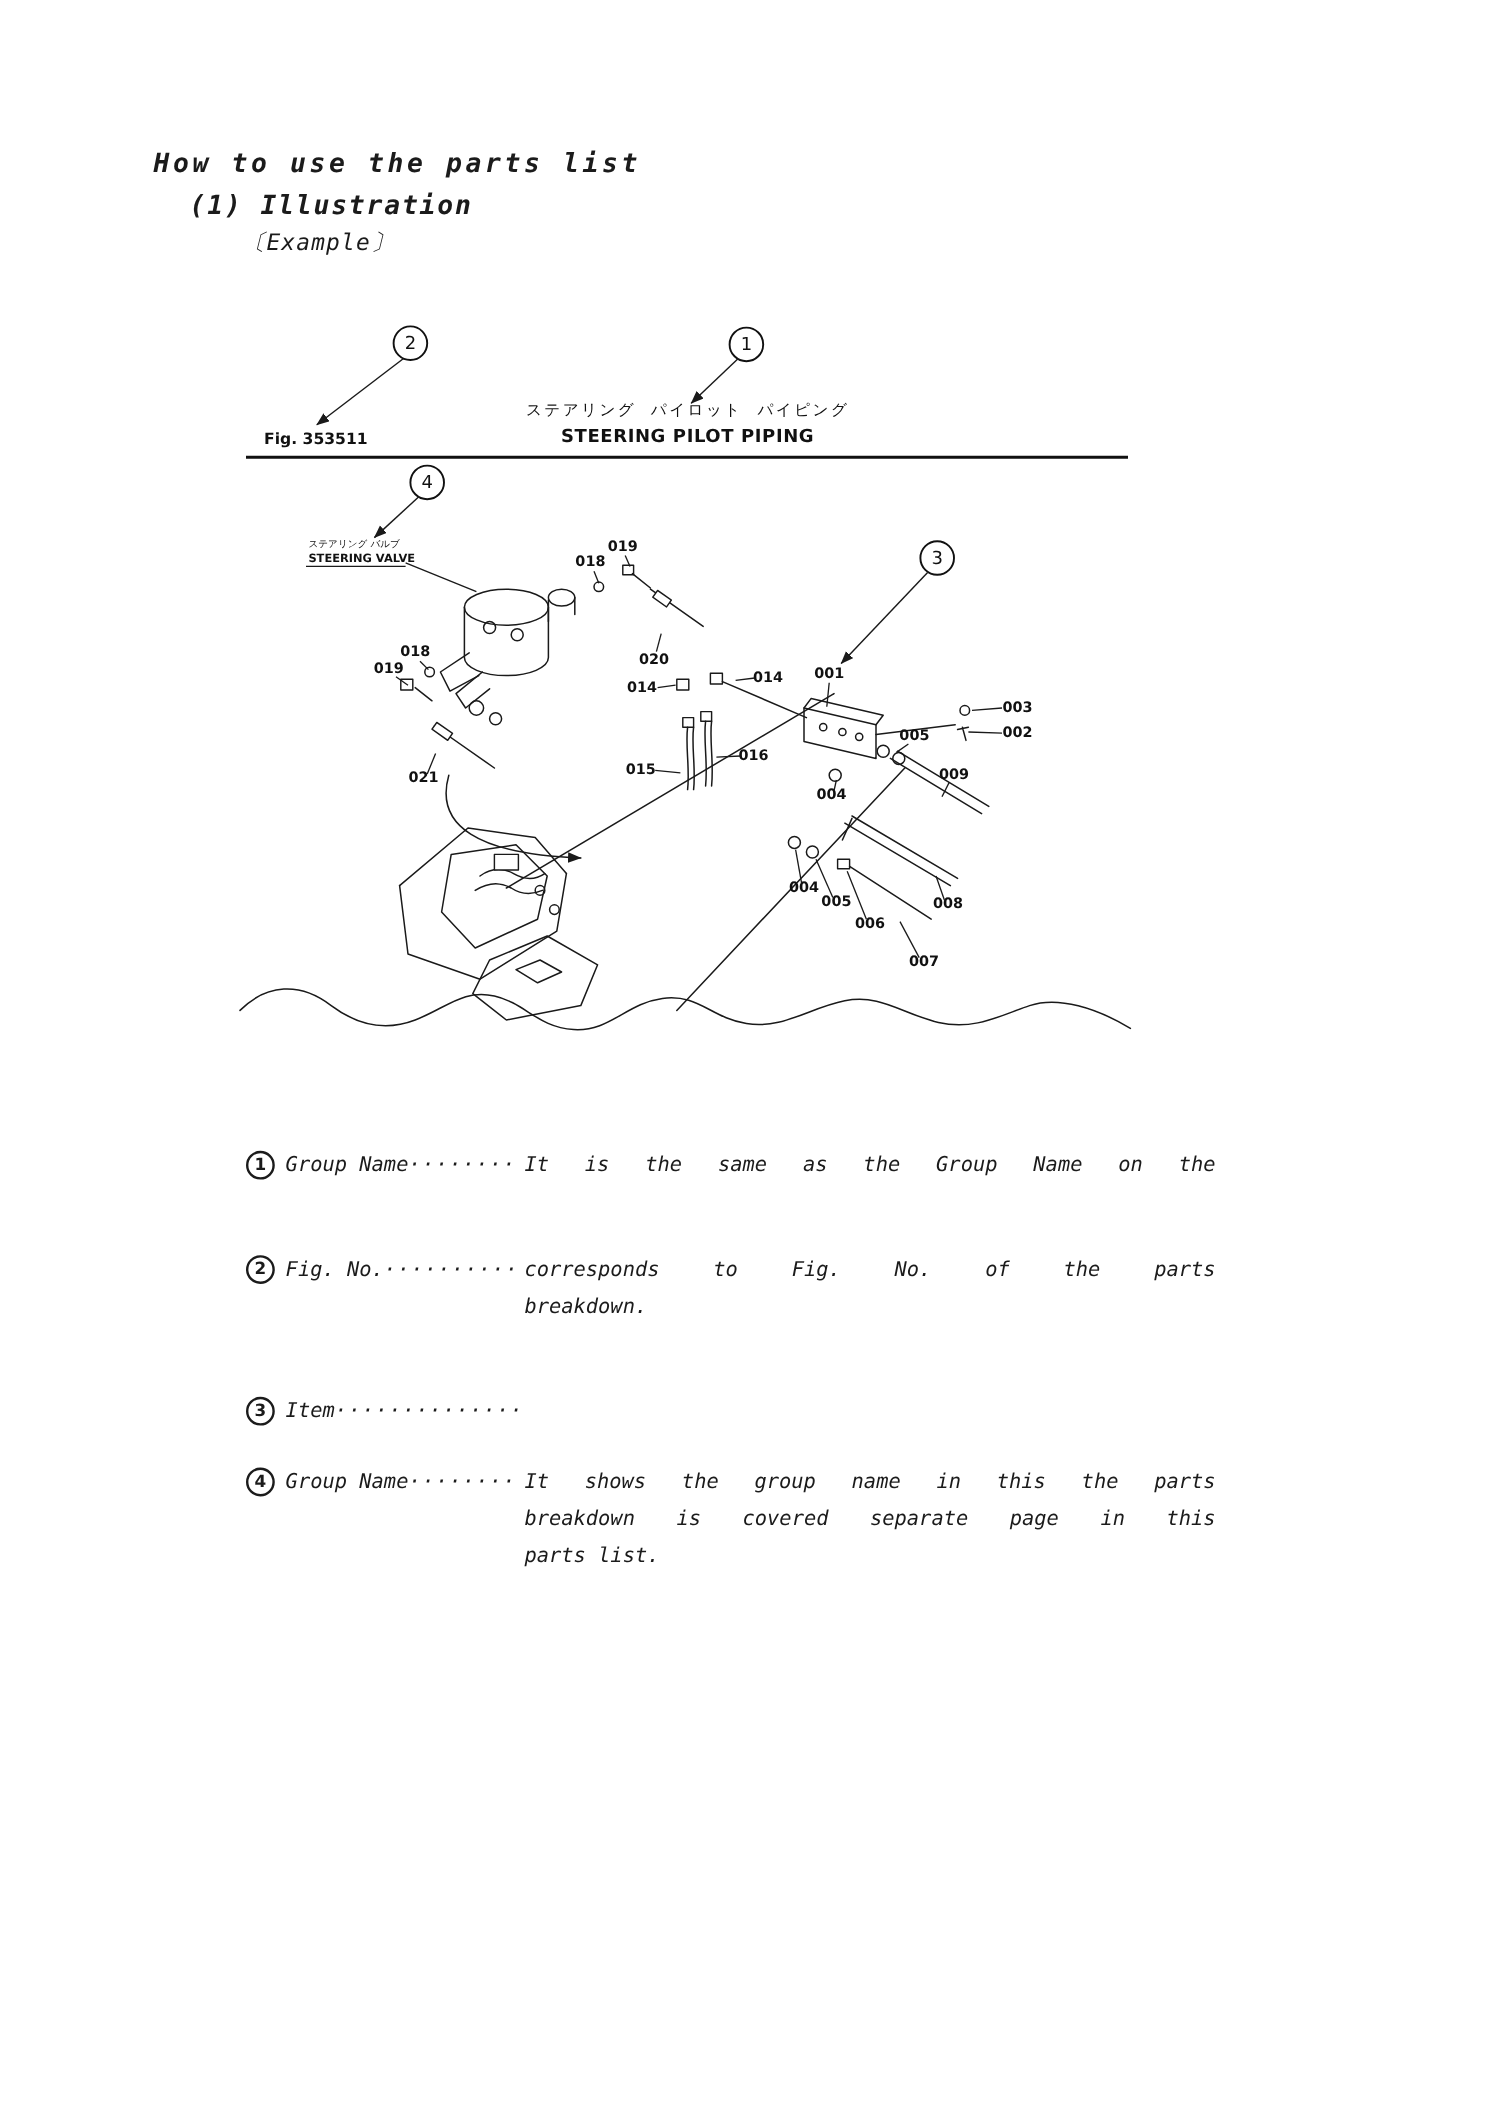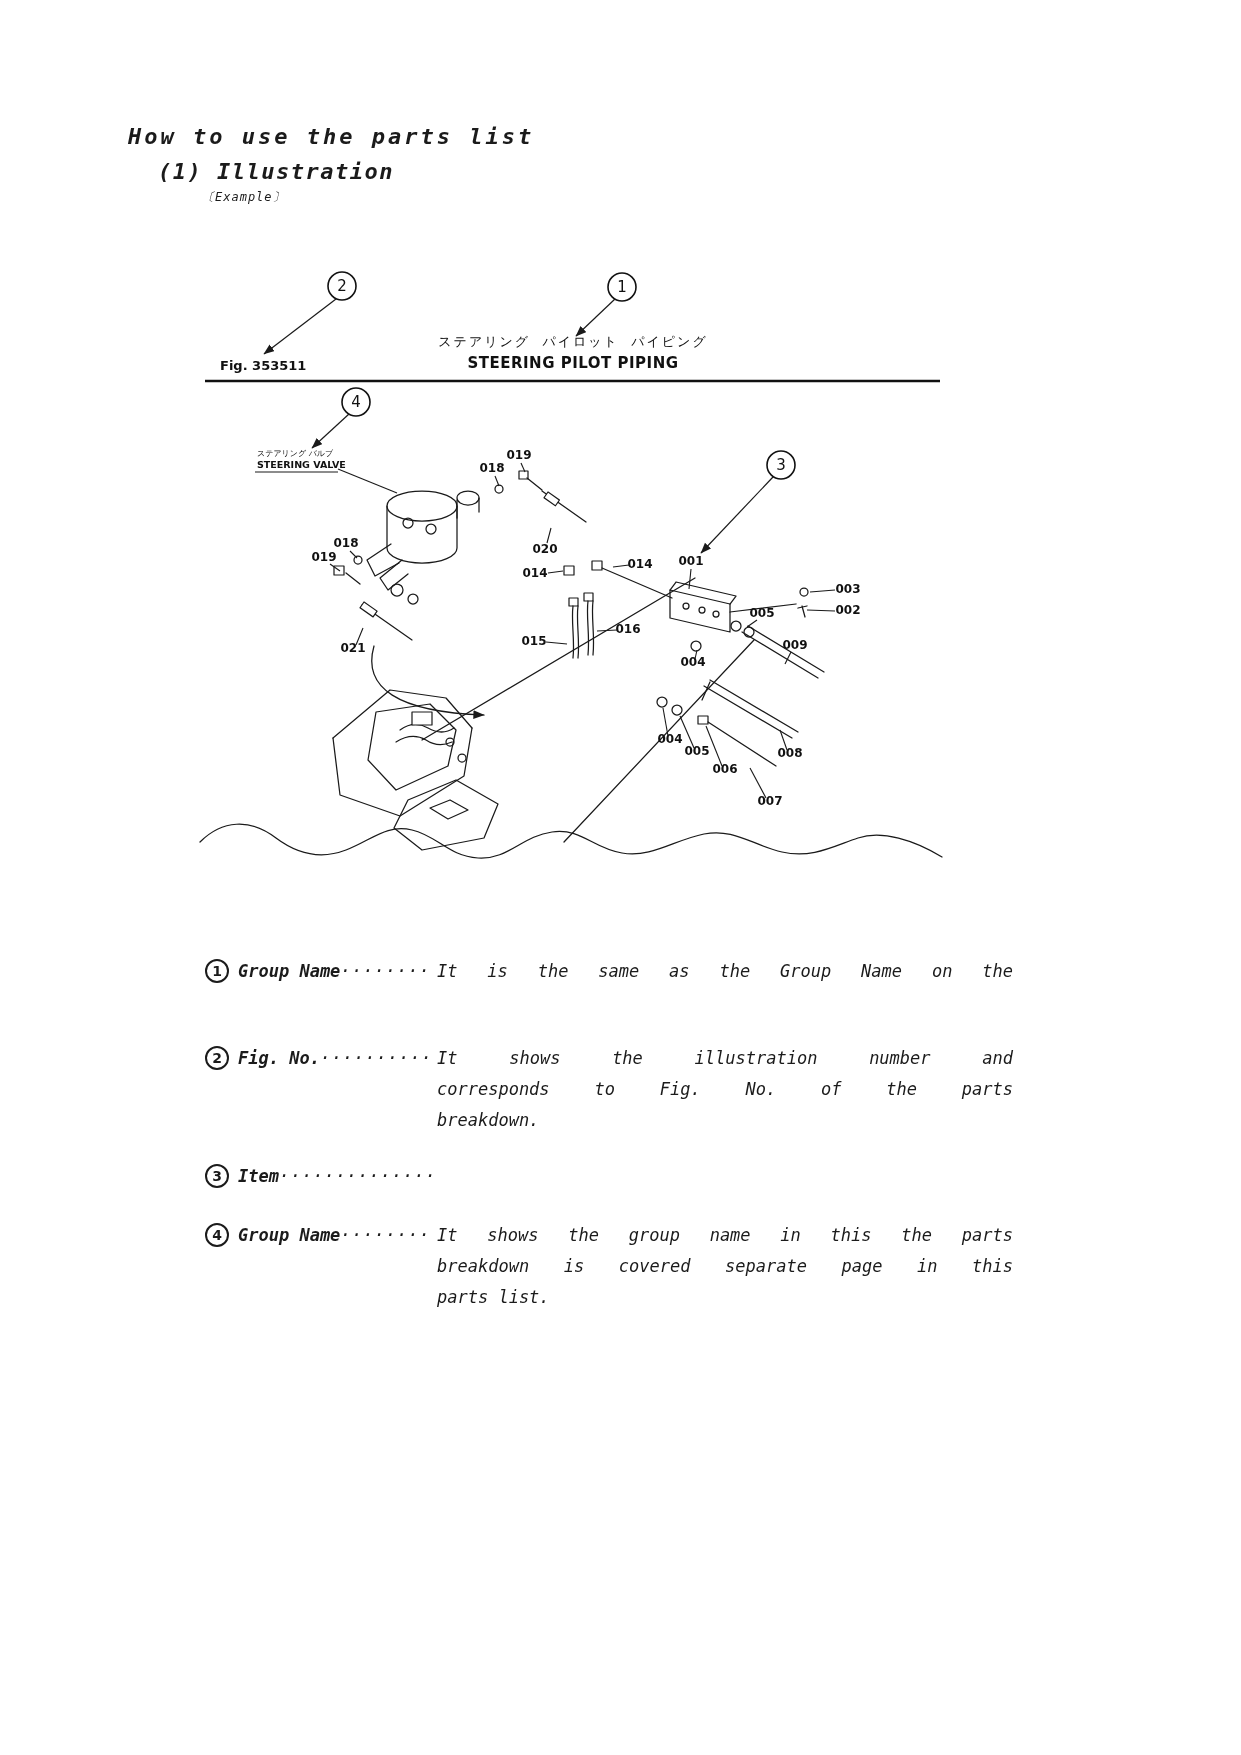--- a/index.html
+++ b/index.html
@@ -15,21 +15,21 @@
   .doc-title {
     position:absolute; left:128px; top:124px;
     font-size:22px; font-weight:bold; font-style:italic; letter-spacing:3px;
   }
   .doc-subtitle {
     position:absolute; left:158px; top:159px;
     font-size:22px; font-weight:bold; font-style:italic; letter-spacing:1.5px;
   }
   .doc-example {
     position:absolute; left:202px; top:189px;
-    font-size:12px; font-style:italic; letter-spacing:1px;
+    font-size:19px; font-style:italic; letter-spacing:1px;
   }
   svg.diagram { position:absolute; left:150px; top:260px; }
 
   
   .cot   { font:15px "DejaVu Sans", sans-serif; fill:#111; text-anchor:middle; }
   .figno { font:bold 13px "DejaVu Sans", sans-serif; fill:#111; }
   .jtitle{ font:13px "DejaVu Sans", sans-serif; fill:#111; text-anchor:middle; letter-spacing:2px; white-space:pre; }
   .etitle{ font:bold 15px "DejaVu Sans", sans-serif; fill:#111; text-anchor:middle; letter-spacing:0.5px; }
   .vja   { font:8px "DejaVu Sans", sans-serif; fill:#111; }
   .ven   { font:bold 9.5px "DejaVu Sans", sans-serif; fill:#111; }
@@ -46,21 +46,21 @@
             font-size:17px; font-style:italic; }
   .legend-item { position:absolute; left:0; display:flex; align-items:flex-start; width:830px; }
   .lmarker {
     flex:0 0 auto; width:24px; height:24px; margin:3px 9px 0 0;
     border:2px solid #1b1b1b; border-radius:50%;
     font-size:14px; font-weight:bold; font-style:normal;
     text-align:center; line-height:21px;
     font-family:"DejaVu Sans", sans-serif;
   }
   .termwrap { flex:0 0 199px; width:199px; overflow:hidden; white-space:nowrap; line-height:31px; }
-  .lterm { font-weight:bold; }
+  .lterm { font-weight:normal; }
   .ldots { letter-spacing:1px; }
   .ldesc { flex:0 0 576px; width:576px; line-height:31px; }
   .lline { width:100%; }
   .lline.spread { text-align:justify; text-align-last:justify; }
 </style>
 </head>
 <body>
 
 <div class="page">
 
@@ -232,21 +232,20 @@
       <span class="termwrap"><span class="lterm">Group Name</span><span class="ldots">········</span></span>
       <div class="ldesc">
         <div class="lline spread">It is the same as the Group Name on the</div>
       </div>
     </div>
 
     <div class="legend-item" style="top:87px">
       <span class="lmarker">2</span>
       <span class="termwrap"><span class="lterm">Fig. No.</span><span class="ldots">··········</span></span>
       <div class="ldesc">
-        <div class="lline spread">It shows the illustration number and</div>
         <div class="lline spread">corresponds to Fig. No. of the parts</div>
         <div class="lline">breakdown.</div>
       </div>
     </div>
 
     <div class="legend-item" style="top:205px">
       <span class="lmarker">3</span>
       <span class="termwrap"><span class="lterm">Item</span><span class="ldots">··················</span></span>
     </div>
 

